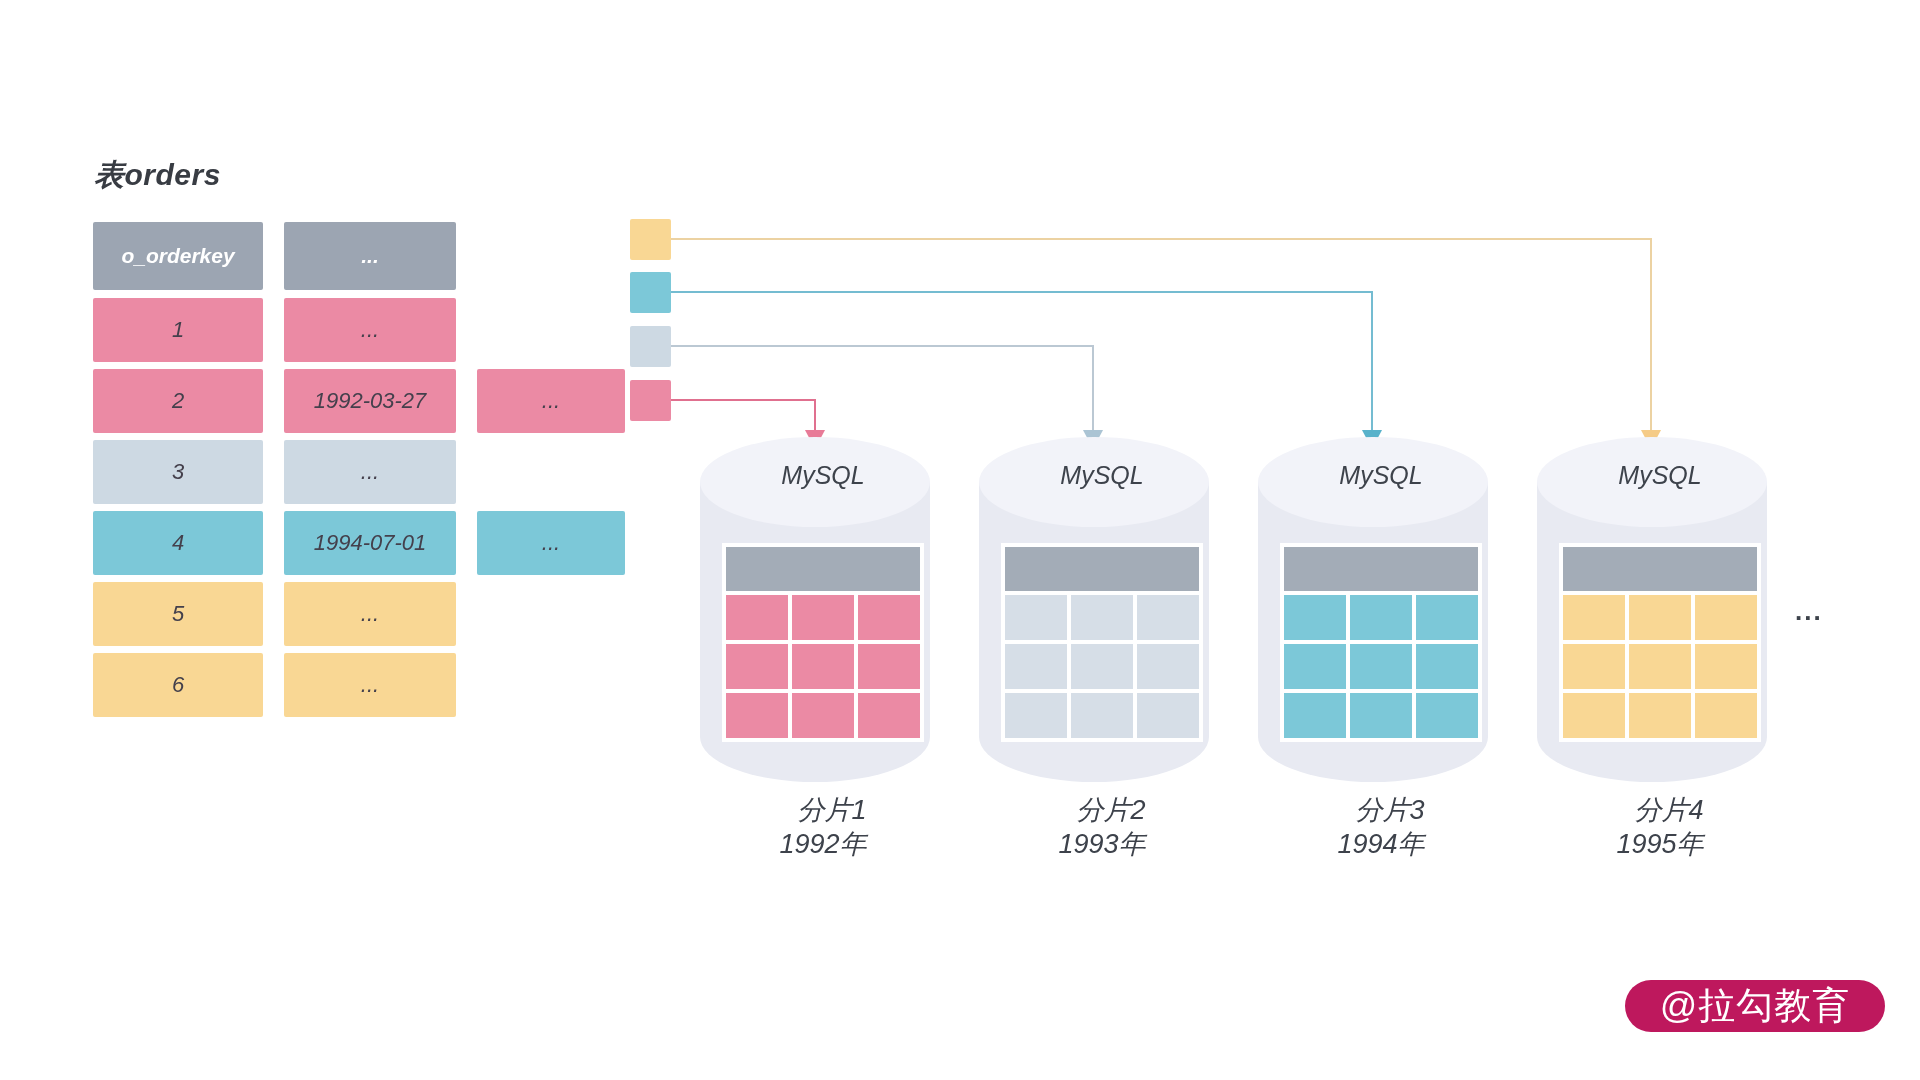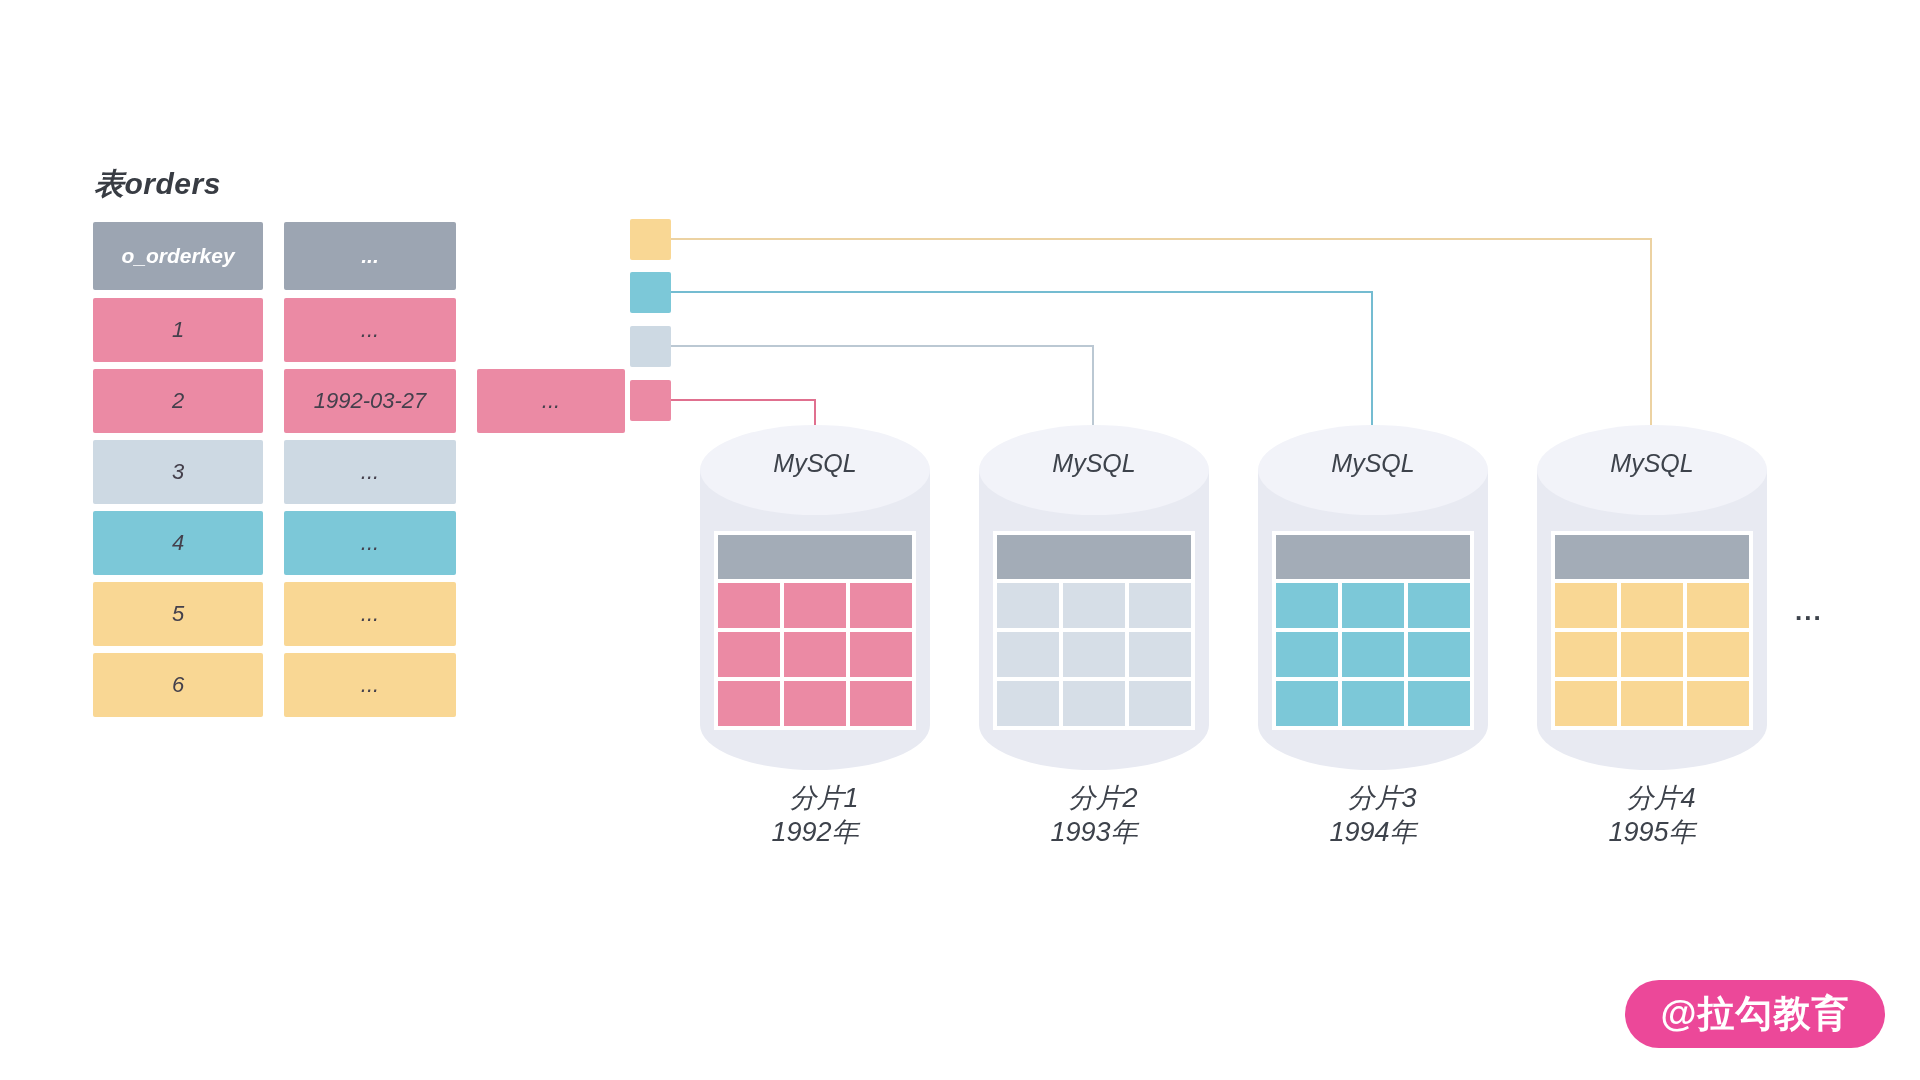--- a/index.html
+++ b/index.html
@@ -4,21 +4,21 @@
 <style>
   html,body { margin:0; padding:0; background:#ffffff; }
   .canvas {
     position:relative; width:1920px; height:1080px; background:#ffffff;
     overflow:hidden;
     font-family:"Liberation Sans","DejaVu Sans",sans-serif;
   }
 
   
   .diagram-title {
-    position:absolute; left:94px; top:164px;
+    position:absolute; left:94px; top:155px;
     font-size:30px; font-weight:700; font-style:italic;
     color:#383c43; letter-spacing:0.5px;
   }
   .orders-table { position:absolute; left:93px; top:222px; width:500px; }
   .orders-header, .orders-row {
     display:grid; grid-template-columns:170px 172px 148px; column-gap:21px;
   }
   .orders-header .hcell {
     height:68px; background:#9CA5B2; color:#ffffff;
     font-style:italic; font-weight:700; font-size:21px;
@@ -63,21 +63,21 @@
   .h-yellow { top:238px; left:671px; width:981px; }
   .h-cyan   { top:291px; left:671px; width:702px; }
   .h-gray   { top:345px; left:671px; width:423px; }
   .h-pink   { top:399px; left:671px; width:145px; }
   .v-yellow { top:238px; left:1650px; height:194px; }
   .v-cyan   { top:291px; left:1371px; height:141px; }
   .v-gray   { top:345px; left:1092px; height:87px;  }
   .v-pink   { top:399px; left:814px;  height:33px;  }
 
   
-  .cylinder { position:absolute; top:425px; width:230px; height:345px; }
+  .cylinder { position:absolute; top:437px; width:230px; height:345px;padding-left:16px; }
   .cyl-1 { left:700px; }  .cyl-2 { left:979px; }
   .cyl-3 { left:1258px; } .cyl-4 { left:1537px; }
   .cyl-body {
     position:absolute; left:0; top:45px; width:230px; height:300px;
     background:#E8EAF2;
     border-radius:0 0 115px 115px / 0 0 45px 45px;
   }
   .cyl-top {
     position:absolute; left:0; top:0; width:230px; height:90px;
     background:#F2F3F9; border-radius:50%;
@@ -103,24 +103,24 @@
     font-style:italic; font-size:27px; color:#3D424B; line-height:1.25;
   }
 
   .more-ellipsis {
     position:absolute; left:1795px; top:596px;
     font-size:26px; font-weight:700; color:#3D424B; letter-spacing:2px;
   }
 
   
   .watermark {
-    position:absolute; left:1625px; top:980px; width:260px; height:68px;
-    background:#ec4899; border-radius:34px;
+    position:absolute; left:1625px; top:980px; width:260px; height:52px;
+    background:#be185d; border-radius:34px;
     display:flex; align-items:center; justify-content:center;
-    color:#ffffff; font-size:37px; letter-spacing:1px;font-weight:bold;
+    color:#ffffff; font-size:37px; letter-spacing:1px;
   }
 </style>
 </head>
 <body>
 
 <div class="canvas">
 
   <div class="diagram-title">表orders</div>
 
   <div class="orders-table">
@@ -137,20 +137,21 @@
       <div class="cell c-pink">2</div>
       <div class="cell c-pink">1992-03-27</div>
       <div class="cell c-pink">...</div>
     </div>
     <div class="orders-row">
       <div class="cell c-gray">3</div>
       <div class="cell c-gray">...</div>
     </div>
     <div class="orders-row">
       <div class="cell c-cyan">4</div>
+      <div class="cell c-cyan">1994-07-01</div>
       <div class="cell c-cyan">...</div>
     </div>
     <div class="orders-row">
       <div class="cell c-yellow">5</div>
       <div class="cell c-yellow">...</div>
     </div>
     <div class="orders-row">
       <div class="cell c-yellow">6</div>
       <div class="cell c-yellow">...</div>
     </div>

